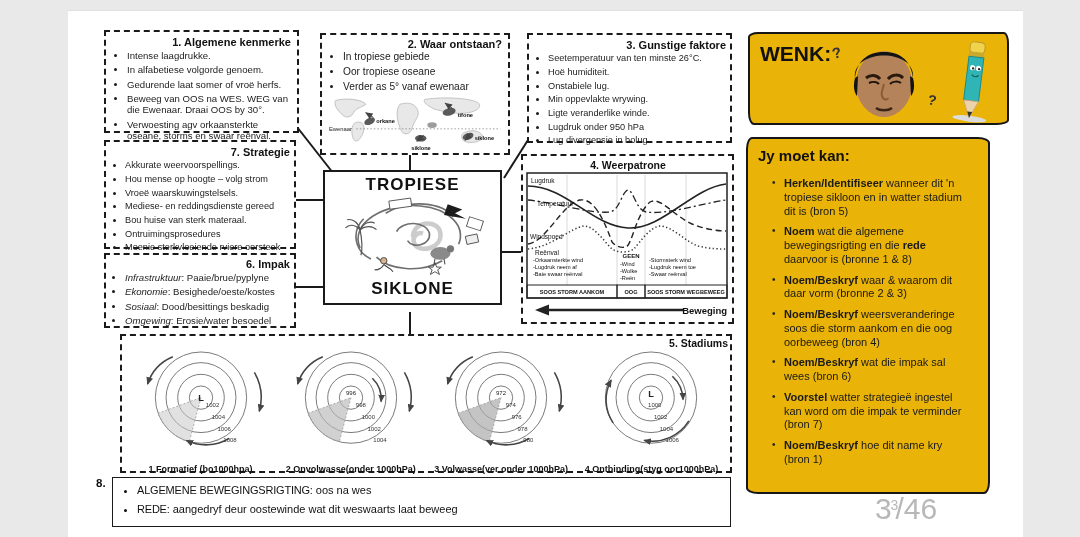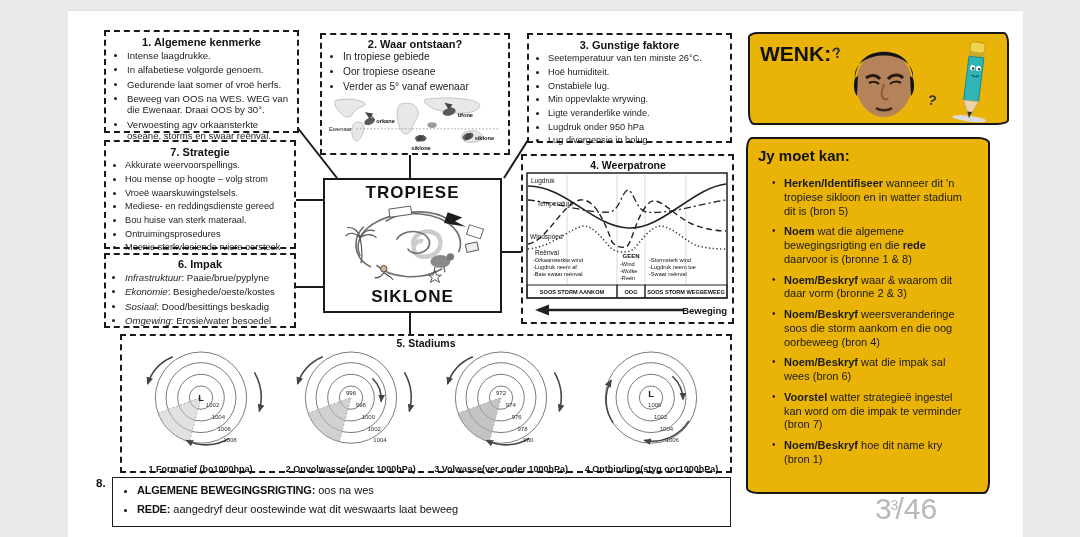--- a/index.html
+++ b/index.html
@@ -1,36 +1,36 @@
 <!DOCTYPE html>
 <html><head>
 <meta charset="utf-8">
 <style>
   html,body{margin:0;padding:0;}
   .canvas{position:relative;width:1080px;height:537px;background:#e9e9e9;font-family:"Liberation Sans",sans-serif;overflow:hidden;}
   .page{position:absolute;left:68px;top:10px;width:955px;height:527px;background:#fff;border-top:1px solid #e0e0e0;}
   .abs{position:absolute;box-sizing:border-box;}
   .dashedbox{background:#fff;border:2px dashed #1a1a1a;padding:3px 6px;z-index:2;}
   .solidbox{background:#fff;border:2px solid #1a1a1a;z-index:3;}
-  .boxtitle{text-align:center;font-weight:bold;font-size:11px;color:#111;line-height:1.1;margin:1px 0 1px;}
+  .boxtitle{text-align:right;font-weight:bold;font-size:11px;color:#111;line-height:1.1;margin:1px 0 1px;}
   ul.blist{margin:2px 0 0;padding:0 0 0 15px;list-style:disc;}
   ul.blist li{font-size:9.6px;line-height:1.22;color:#1c1c1c;margin:0 0 2.5px;}
   ul.blist.tight li{font-size:9.2px;}
   ul.blist.boldlist li{font-weight:normal;font-size:10.2px;}
   ul.blist.impaklist li i{font-style:italic;}
   .centerbox{border-width:2.2px;text-align:center;}
   .centerbox .bigword{font-weight:bold;font-size:17px;letter-spacing:1px;color:#111;}
   .stadiumsrow{display:flex;justify-content:space-between;padding:0 2px;}
   .stadfig{width:149px;text-align:center;}
   .stadfig .cap{font-size:9px;font-weight:bold;color:#111;margin-top:8px;}
   .num8{font-weight:bold;font-size:11.5px;color:#111;z-index:4;}
   .bewegingbox{border:1.5px solid #1a1a1a;background:#fff;padding:4px 10px;z-index:2;}
   .bewegingbox ul{margin:2px 0;padding-left:14px;list-style:disc;}
   .bewegingbox li{font-size:11px;color:#111;margin-bottom:7px;}
-  .bewegingbox li b{font-weight:bold;letter-spacing:-0.2px;text-align:right;}
+  .bewegingbox li b{font-weight:normal;letter-spacing:-0.2px;text-align:right;}
   .panel{background:#eab308;border:2.5px solid #161616;z-index:2;}
   .panel.wenk{border-radius:10px 5px 12px 6px / 5px 11px 5px 12px;}
   .panel.jy{border-radius:6px 12px 6px 12px / 12px 6px 12px 6px;padding:8px 10px 4px;}
   .wenklabel{position:absolute;left:10px;top:8px;font-weight:bold;font-size:21px;color:#111;}
   .jytitle{font-weight:bold;font-size:15px;color:#111;margin:0 0 6px;}
   ul.jylist{list-style:none;margin:13px;padding:0;}
   ul.jylist li{position:relative;padding-left:13px;font-size:11px;line-height:1.25;color:#1a1a1a;margin-bottom:7px;}
   ul.jylist li::before{content:"\2022";position:absolute;left:1px;top:0;font-size:10px;color:#222;}
   ul.jylist li b{font-weight:bold;}
   .pagenum{color:#b8b8b8;font-size:30px;z-index:1;text-align:center;}
@@ -139,21 +139,21 @@
   <div class="abs dashedbox" style="left:104px;top:253px;width:192px;height:75px;padding:2px 4px;">
     <div class="boxtitle">6. Impak</div>
     <ul class="blist impaklist">
       <li><i>Infrastruktuur</i><span>: Paaie/brue/pyplyne</span></li>
       <li><i>Ekonomie</i><span>: Besighede/oeste/kostes</span></li>
       <li><i>Sosiaal</i><span>: Dood/besittings beskadig</span></li>
       <li><i>Omgewing</i><span>: Erosie/water besoedel</span></li>
     </ul>
   </div>
 
-  <div class="abs solidbox centerbox" style="left:323px;top:178px;width:179px;height:135px;">
+  <div class="abs solidbox centerbox" style="left:323px;top:170px;width:179px;height:135px;">
     <div class="bigword" style="margin-top:3px;">TROPIESE</div>
     <svg width="172" height="84" viewBox="0 0 176 92" style="display:block;margin:0 auto;">
       <g fill="none" stroke="#8f8f8f" stroke-width="5" opacity="0.45">
         <path d="M88,46 C88,28 116,26 118,42 C120,58 96,64 90,54 C86,47 92,40 99,42"></path>
       </g>
       <g fill="none" stroke="#6f6f6f" stroke-width="1.8">
         <path d="M30,58 C18,30 58,8 96,12 C128,15 146,34 138,54"></path>
         <path d="M42,70 C24,62 20,40 34,26"></path>
         <path d="M58,20 C84,4 120,8 132,24"></path>
         <path d="M120,72 C96,86 62,82 48,68"></path>

